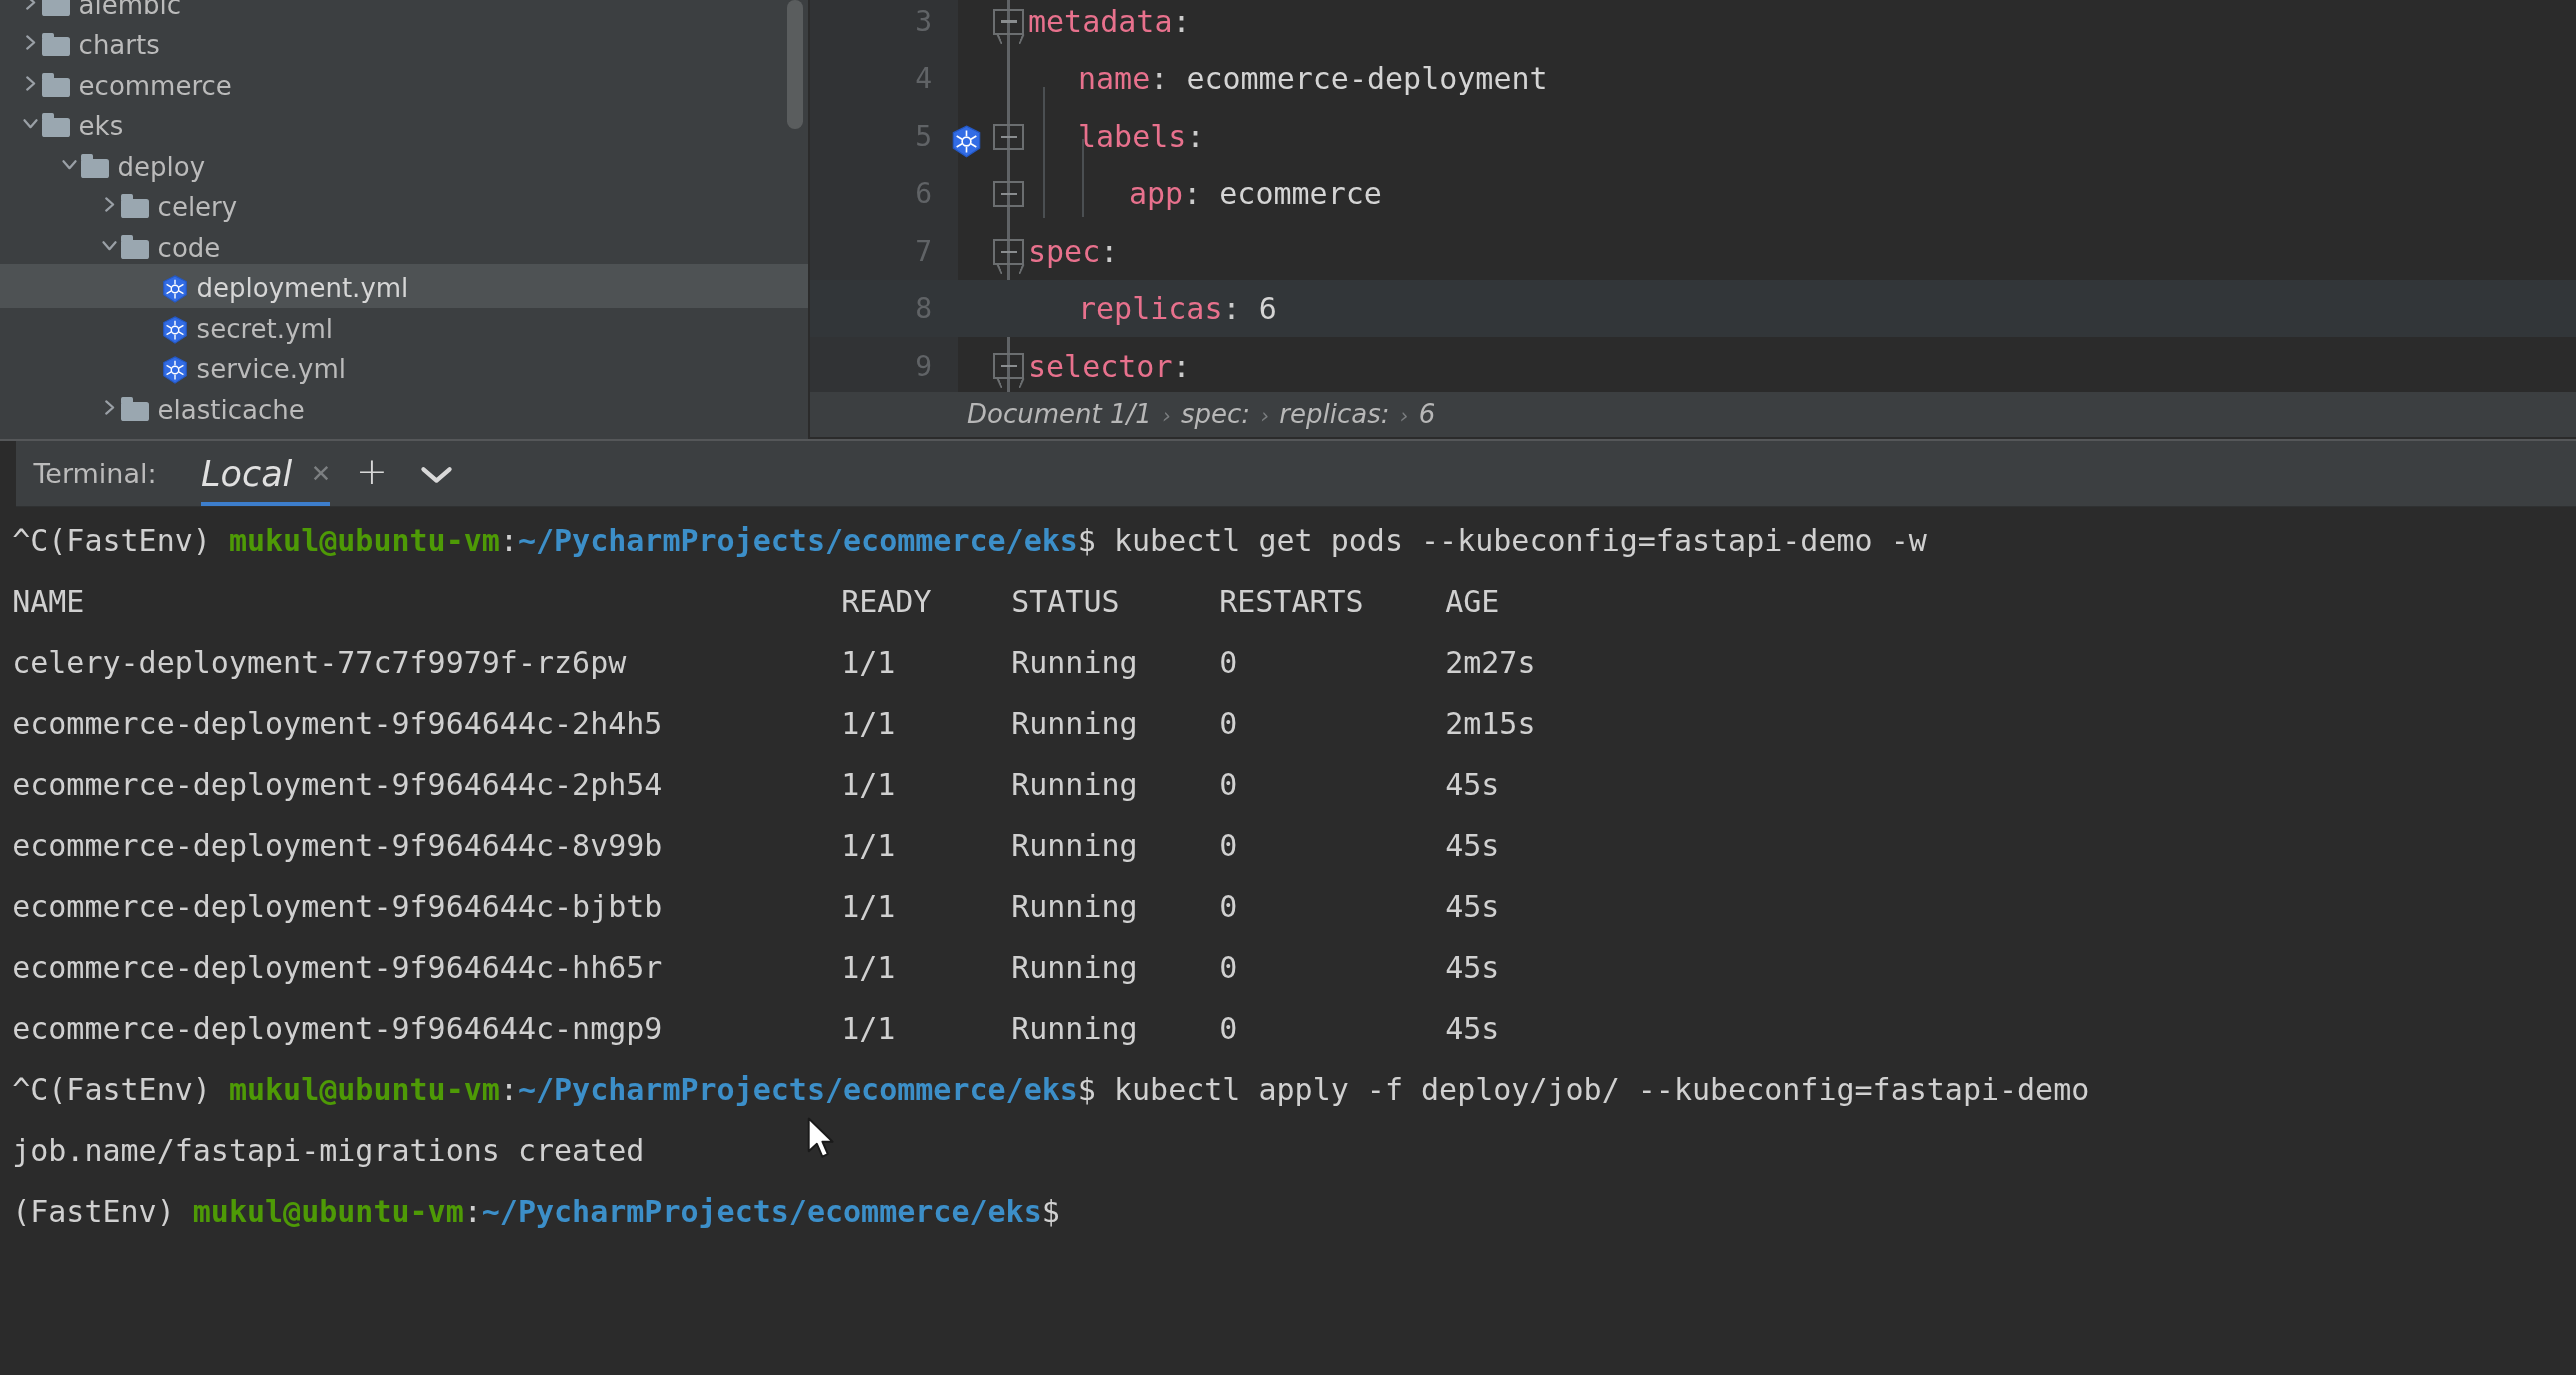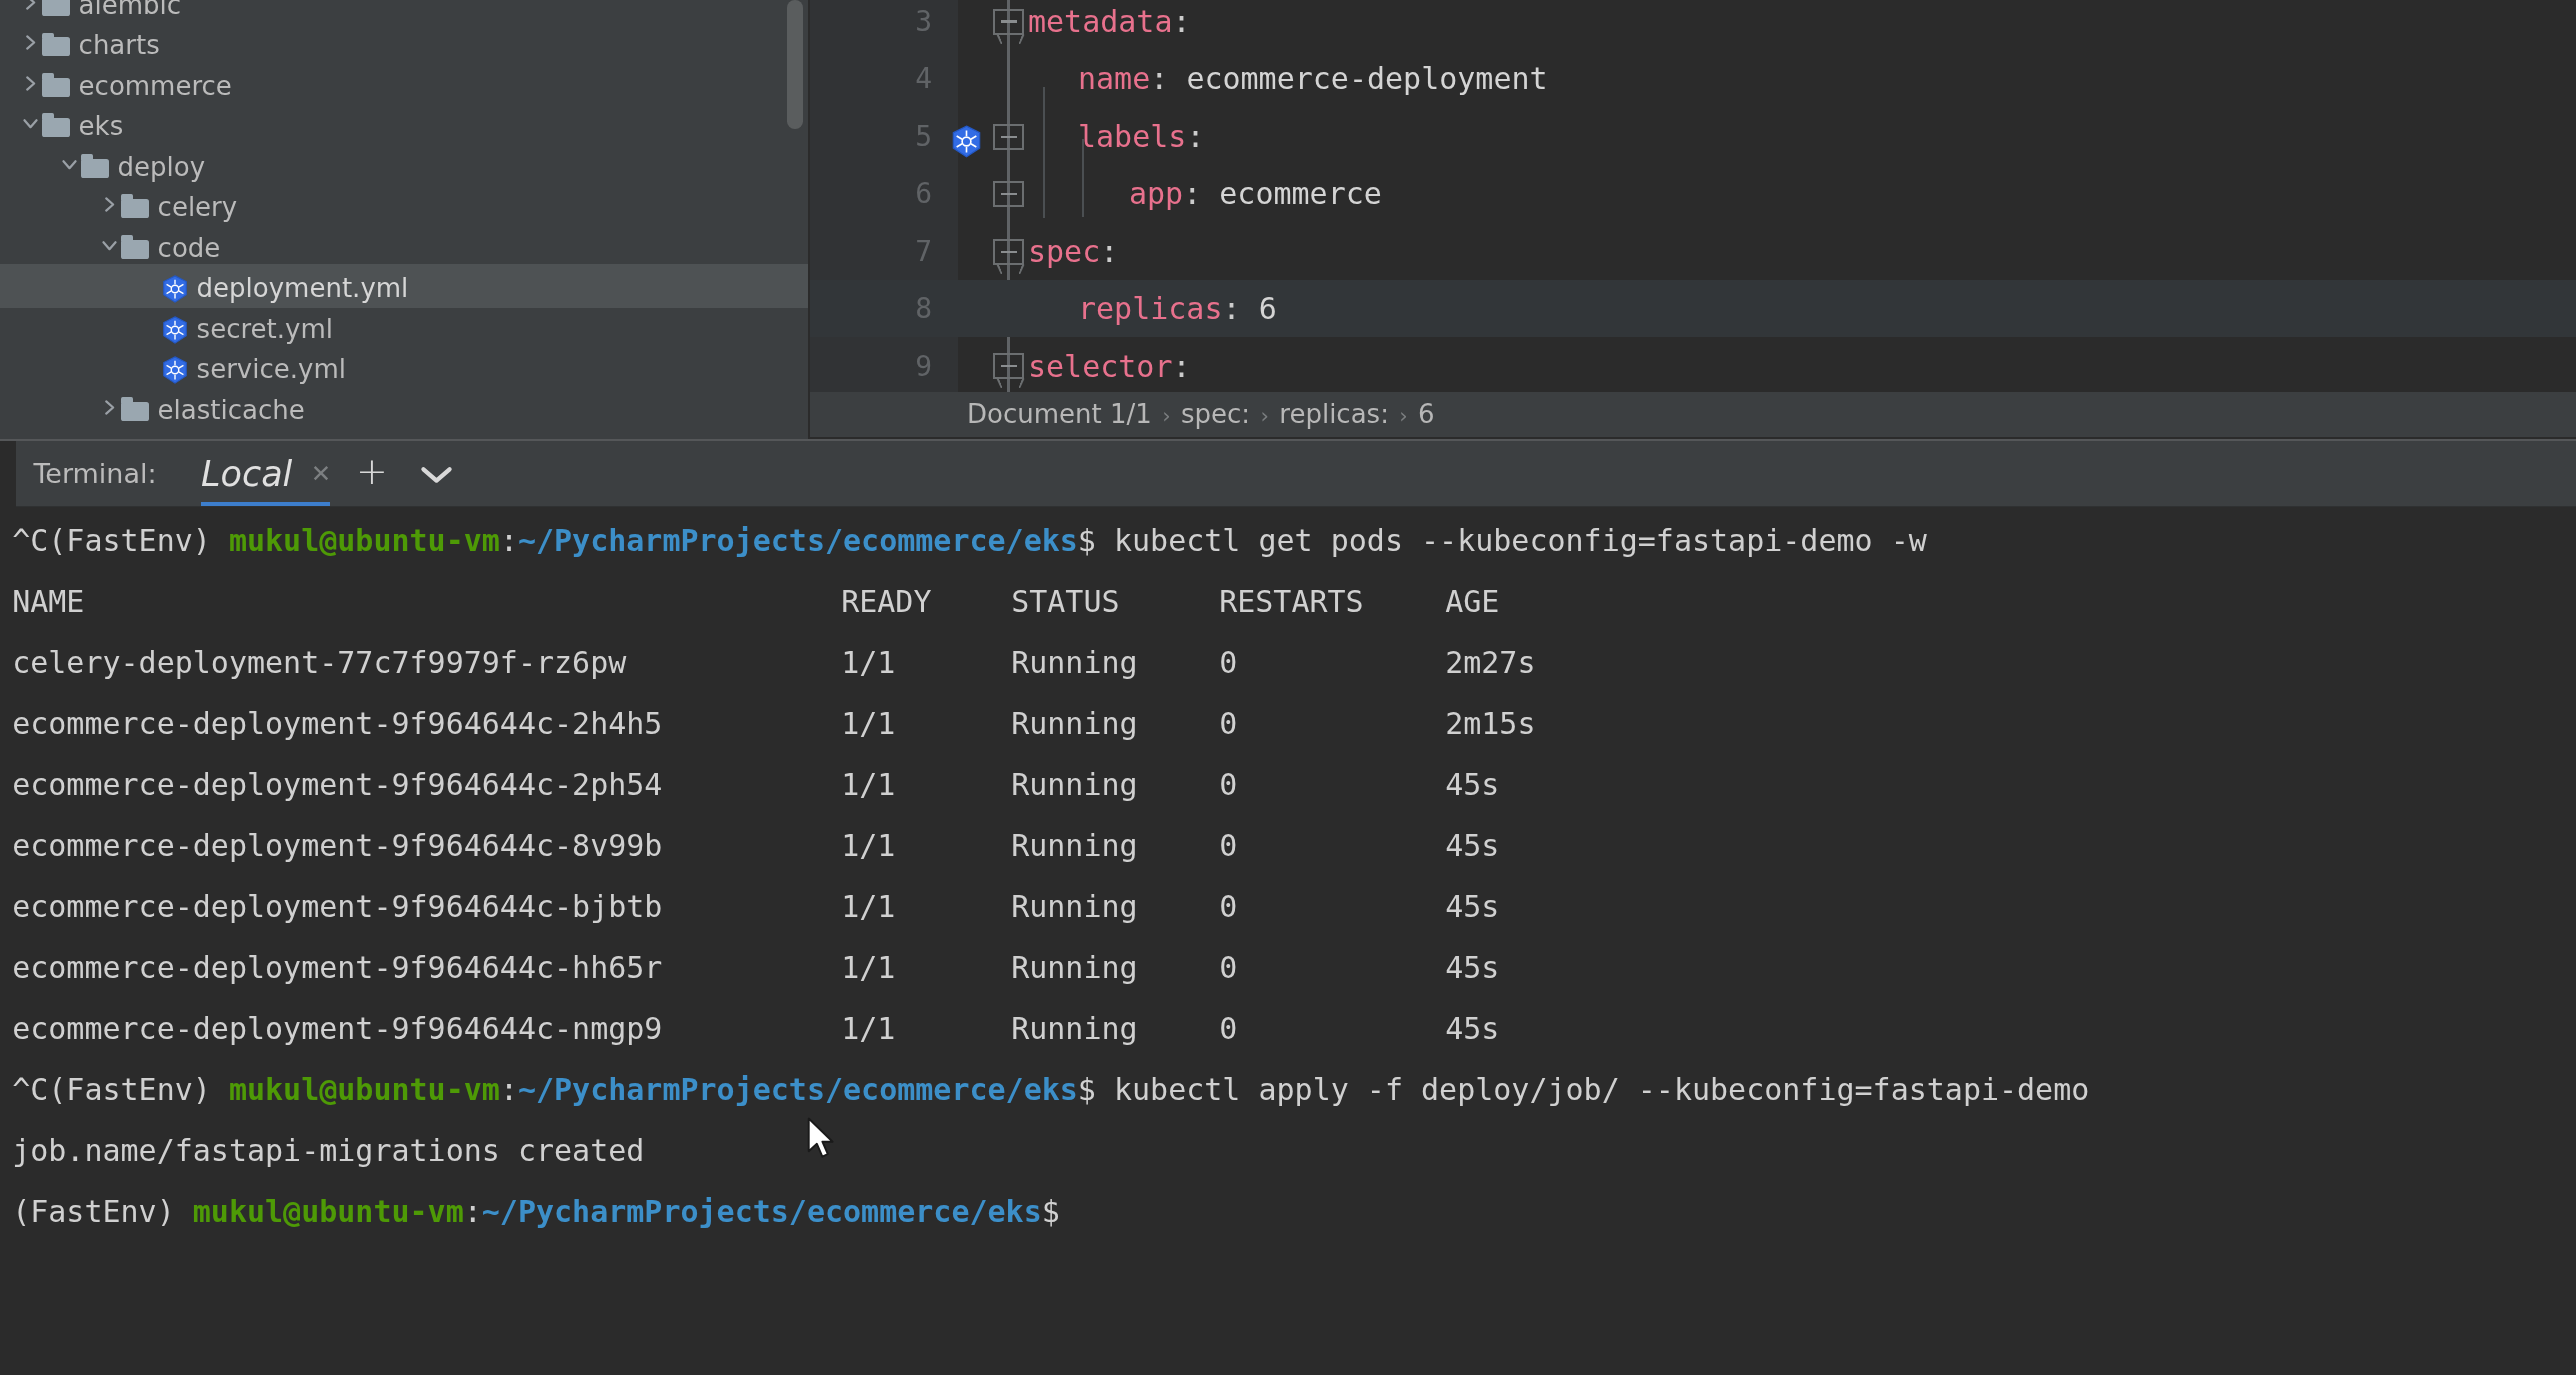--- a/index.html
+++ b/index.html
@@ -102,21 +102,21 @@
     border-left: 2.6px solid #6b6e70; border-right: 2.6px solid #6b6e70;
     transform: perspective(15.7px) rotateX(-32deg);
   }
   .indent-guide { position: absolute; width: 1.7px; background: #4b4f52; }
 
   
   #breadcrumb {
     position: absolute; left: 810px; top: 392px; width: 1766px; height: 45px;
     background: #3c3f41; color: #a9b7c6;
     font-family: "DejaVu Sans", sans-serif; font-size: 26px;
-    line-height: 45px; padding-left: 157px; white-space: nowrap;
+    line-height: 45px; padding-left: 157px; white-space: nowrap; font-style: italic;
   }
   #breadcrumb .crumb { color: #b7b7b7; }
   #breadcrumb .sep { color: #7a7d7f; padding: 0 10.4px; font-size: 21px; }
   #top-bottom-rule {
     position: absolute; left: 0; top: 439px; width: 2576px; height: 1.7px;
     background: #555759;
   }
 
   
   #terminal-panel {

